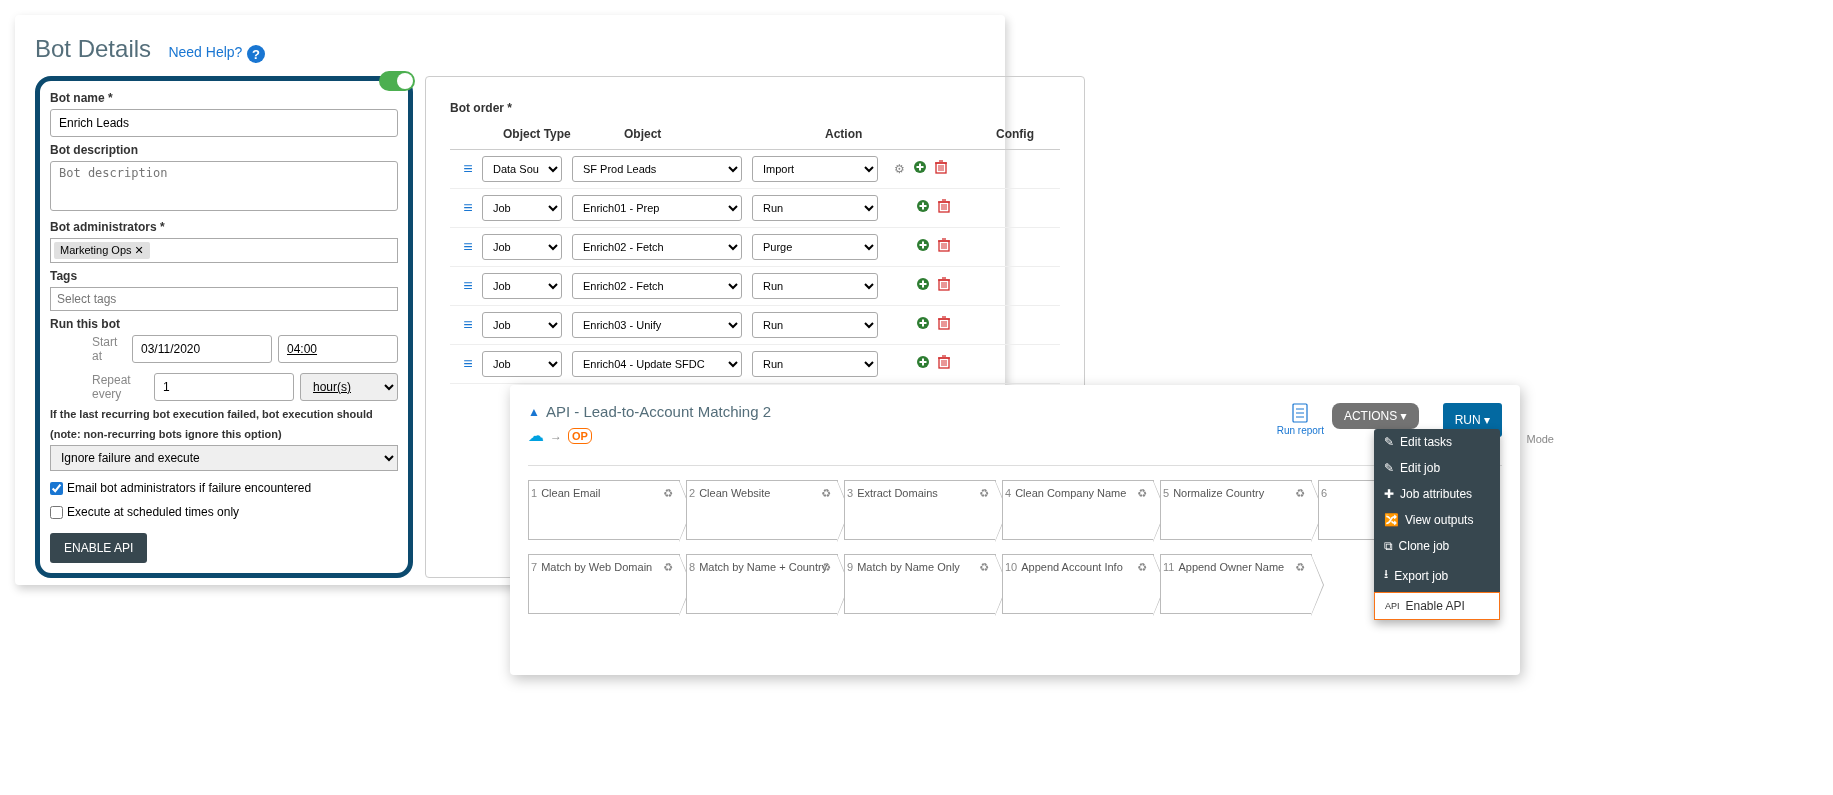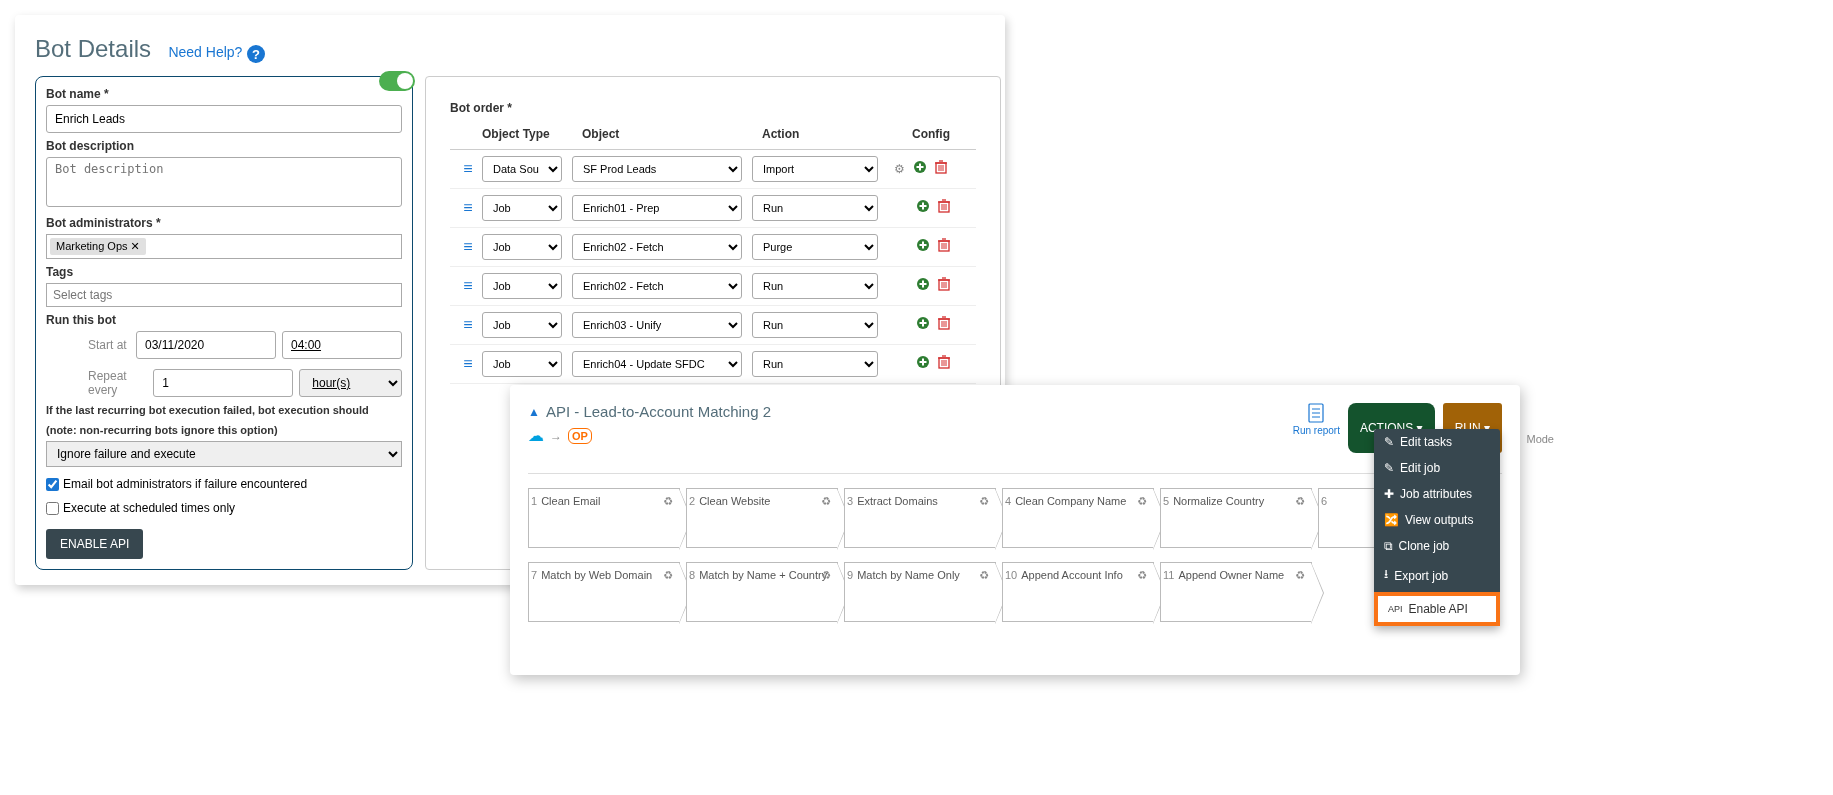--- a/index.html
+++ b/index.html
@@ -9,21 +9,21 @@
 .panel1 {
   position: absolute; left: 15px; top: 15px; width: 990px; height: 570px;
   background: #fff; border-radius: 4px; box-shadow: 2px 4px 10px rgba(0,0,0,0.2);
   padding: 20px;
 }
 .panel1-title { font-size: 24px; color: #546E7A; font-weight: 400; }
 .help-link { font-size: 14px; color: #1976D2; margin-left: 14px; }
 .help-icon { display: inline-flex; vertical-align: middle; }
 
 .panel1-body { display: flex; gap: 12px; margin-top: 12px; }
-.left-col { width: 378px; border: 1px solid #0c4a6e; border-radius: 8px; padding: 10px; }
+.left-col { width: 378px; border: 5px solid #0c4a6e; border-radius: 16px; padding: 10px; }
 .right-col { flex: 1; border: 1px solid #ccc; border-radius: 4px; padding: 24px; }
 
 .form-label { font-weight: bold; font-size: 12px; color: #333; display: block; margin-top: 6px; margin-bottom: 4px; }
 .form-label-first { margin-top: 0; }
 .text-input { width: 100%; height: 28px; padding: 4px 8px; border: 1px solid #aaa; border-radius: 3px; font-size: 12px; }
 .textarea { width: 100%; height: 50px; padding: 4px 8px; border: 1px solid #aaa; border-radius: 3px; font-size: 12px; resize: none; color: #999; }
 .tag-chip { display: inline-block; background: #e0e0e0; padding: 2px 6px; font-size: 11px; border-radius: 2px; }
 .tag-input { width: 100%; height: 24px; border: 1px solid #aaa; padding: 2px 6px; font-size: 12px; color: #6d28d9; }
 
 .row { display: flex; align-items: center; gap: 6px; margin-top: 4px; }
@@ -35,21 +35,21 @@
 .select-full { width: 100%; height: 26px; border: 1px solid #aaa; padding: 2px 6px; font-size: 12px; margin-top: 4px; }
 .checkbox-row { display: flex; align-items: center; gap: 4px; margin-top: 10px; font-size: 12px; }
 .checkbox-row input { accent-color: #1976D2; }
 
 .enable-api-btn { background: #37474F; color: #fff; border: none; padding: 8px 14px; font-size: 12px; border-radius: 3px; margin-top: 14px; cursor: pointer; }
 
 .toggle { position: absolute; right: 590px; top: 56px; width: 36px; height: 20px; background: #4CAF50; border-radius: 10px; }
 .toggle::after { content: ""; position: absolute; right: 2px; top: 2px; width: 16px; height: 16px; background: #fff; border-radius: 50%; }
 
 
-.table-header { display: flex; padding: 8px 4px; font-weight: bold; font-size: 12px; color: #333; border-bottom: 1px solid #ccc; }
+.table-header { display: flex; padding: 8px 4px; font-weight: bold; font-size: 12px; color: #333; border-bottom: 1px solid #ccc; gap: 21px; }
 .th-drag { width: 28px; }
 .th-type { width: 90px; }
 .th-obj { width: 180px; margin-left: 10px; }
 .th-action { width: 130px; }
 .th-config { width: 60px; margin-left: 20px; }
 
 .table-row { display: flex; align-items: center; padding: 6px 4px; border-bottom: 1px solid #eee; }
 .drag-handle { width: 28px; color: #1976D2; font-size: 16px; text-align: center; cursor: grab; }
 .sel { height: 26px; border: 1px solid #aaa; border-radius: 3px; padding: 2px 6px; font-size: 11px; background: #fff; }
 .sel-type { width: 80px; }
@@ -69,22 +69,22 @@
 .job-header { display: flex; justify-content: space-between; align-items: flex-start; }
 .job-title-row { display: flex; align-items: center; gap: 6px; color: #546E7A; font-size: 15px; }
 .chevron-icon { color: #1976D2; font-size: 12px; }
 .flow-icons { margin-top: 6px; display: flex; align-items: center; gap: 6px; font-size: 12px; }
 .sf-cloud { color: #00A1E0; font-size: 16px; }
 .arrow { color: #888; }
 .op-badge { color: #FF6F00; font-weight: bold; font-size: 11px; border: 1px solid #FF6F00; padding: 1px 3px; border-radius: 6px; }
 
 .header-right { display: flex; align-items: flex-start; gap: 8px; }
 .report-block { text-align: center; font-size: 10px; color: #1976D2; }
-.actions-btn { background: #14532d; color: #fff; border: none; padding: 18px 12px; font-size: 12px; border-radius: 8px; cursor: pointer; }
-.run-btn { background: #a16207; color: #fff; border: none; padding: 18px 12px; font-size: 12px; border-radius: 3px; cursor: pointer; }
+.actions-btn { background: #737373; color: #fff; border: none; padding: 6px 12px; font-size: 12px; border-radius: 8px; cursor: pointer; }
+.run-btn { background: #0369a1; color: #fff; border: none; padding: 10px 12px; font-size: 12px; border-radius: 3px; cursor: pointer; margin-left: 16px; }
 
 .divider { border-top: 1px solid #ddd; margin: 20px 0 14px; }
 
 .task-rows { display: flex; flex-direction: column; gap: 14px; }
 .task-row { display: flex; gap: 6px; }
 .task-box { position: relative; width: 152px; height: 60px; border: 1px solid #bbb; background: #fff; padding: 6px 2px; font-size: 11px; color: #555; }
 .task-box::after {
   content: ""; position: absolute; right: -12px; top: 0; width: 0; height: 0;
   border-top: 30px solid transparent; border-bottom: 30px solid transparent; border-left: 12px solid #fff;
 }
@@ -95,21 +95,21 @@
 .task-num { color: #888; margin-right: 4px; }
 .recycle-icon { position: absolute; top: 6px; right: 6px; color: #888; font-size: 11px; }
 
 
 .actions-menu {
   position: absolute; top: 44px; right: 20px; width: 126px;
   background: #37474F; color: #fff; border-radius: 3px; overflow: visible;
   box-shadow: 0 4px 10px rgba(0,0,0,0.3);
 }
 .menu-item { padding: 6px 10px; font-size: 12px; display: flex; align-items: center; gap: 6px; cursor: pointer; }
-.menu-item-light { background: #fff; color: #333; border: 4px solid #f97316; }
+.menu-item-light { background: #fff; color: #333; border: 1px solid #f97316; }
 .mode-text { position: absolute; top: 48px; right: -34px; font-size: 11px; color: #888; }
 </style>
 </head>
 <body>
 
 <div class="panel1">
   <div>
     <span class="panel1-title">Bot Details</span>
     <a class="help-link">Need Help?</a>
     <span class="help-icon">

